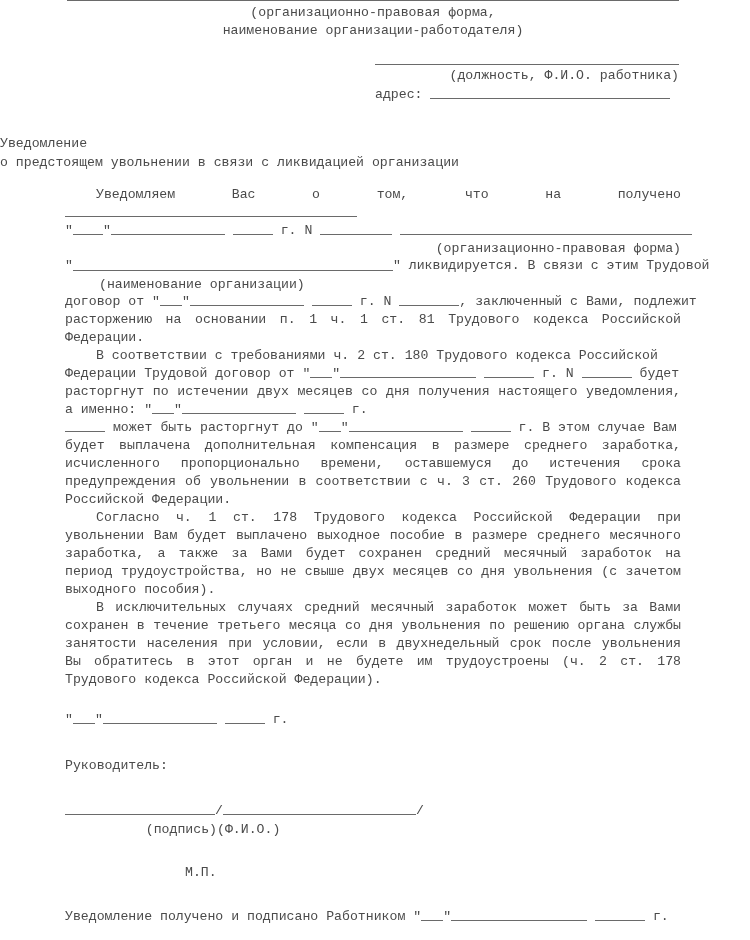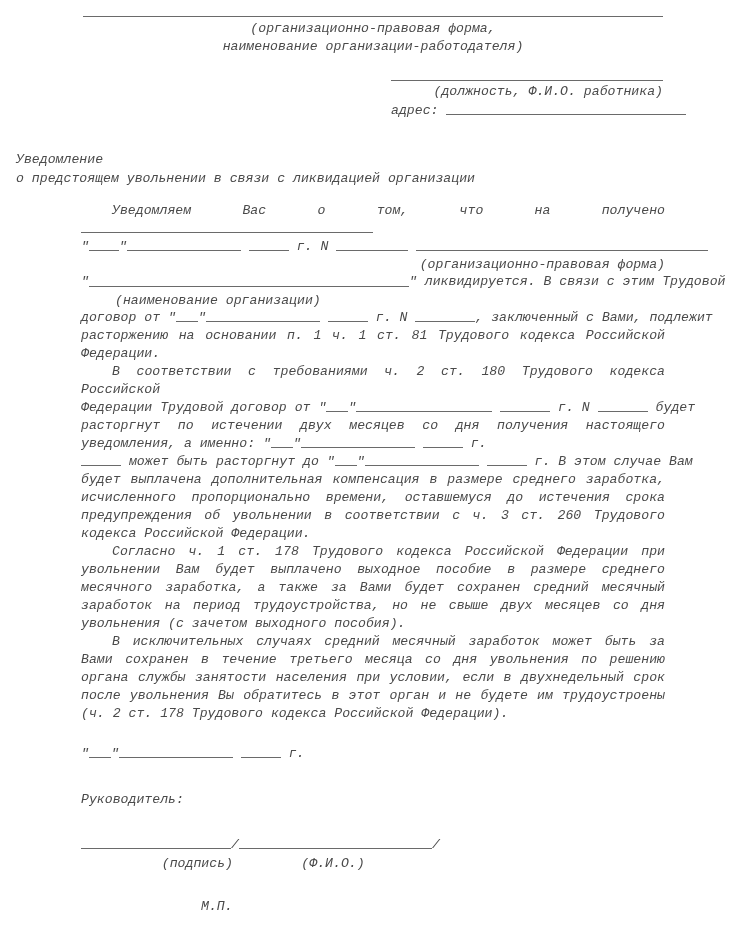--- a/index.html
+++ b/index.html
@@ -16,22 +16,21 @@
     font-size: 13.2px;
     line-height: 18px;
     color: #4a4a4a;
     -webkit-font-smoothing: antialiased;
   }
   .page {
     position: relative;
     width: 746px;
     height: 940px;
     box-sizing: border-box;
-    padding: 16px;
-    font-style: italic;
+    padding: 0;
   }
 
   
   .ln {
     display: inline-block;
     border-bottom: 1px solid #6a6a6a;
     vertical-align: baseline;
     height: 0.92em;
     margin-bottom: -1px;
   }
@@ -146,21 +145,21 @@
     line-height: 17px;
   }
   .sig-caps .c1 {
     display: inline-block;
     width: 152px;
     text-align: right;
   }
   .sig-caps .c2 {
     display: inline-block;
     width: 200px;
-    text-align: center;
+    text-align: left;
   }
   .mp {
     margin: 26px 0 0 0;
     padding-left: 120px;
   }
   .recv {
     margin: 26px 0 0 0;
     white-space: nowrap;
   }
   .q { letter-spacing: 0; }

